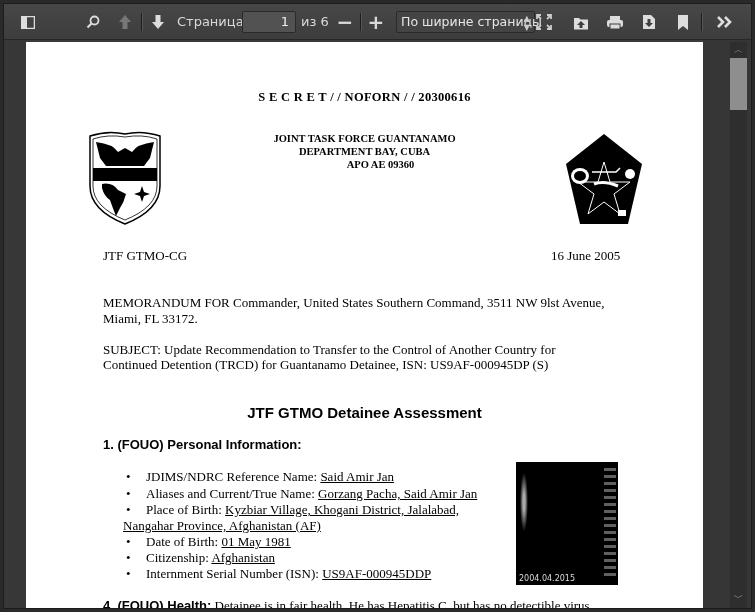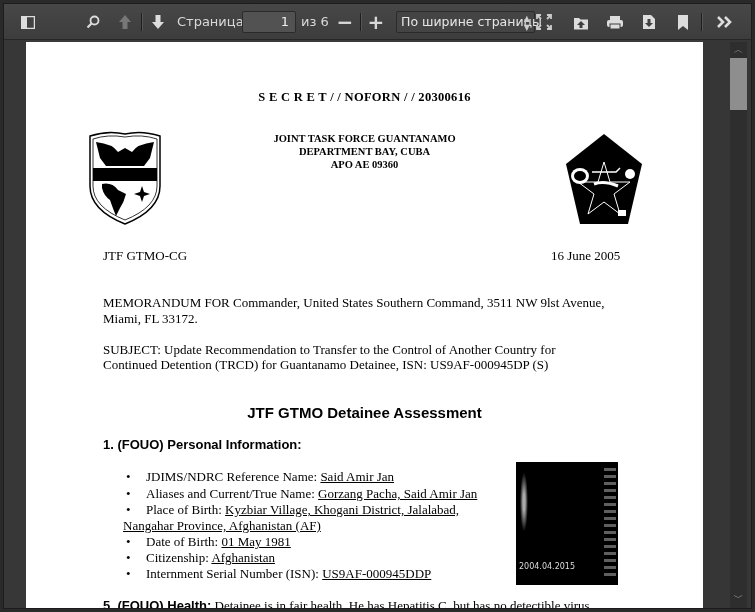--- a/index.html
+++ b/index.html
@@ -116,21 +116,21 @@
         </svg>
     </div>
   </div>
 
   <div class="viewer">
     <div class="shadow-l"></div>
     <div class="page">
       <div class="center secret">S E C R E T / / NOFORN / / 20300616</div>
       <div class="center sub" style="top:91px;">JOINT TASK FORCE GUANTANAMO</div>
       <div class="center sub" style="top:104px;">DEPARTMENT BAY, CUBA</div>
-      <div class="center sub" style="top:117px;">APO AE 09360</div>
+      <div class="center sub" style="top:117px;padding-left:16px;">APO AE 09360</div>
 
       <svg style="position:absolute;left:62px;top:88px;" width="74" height="96" viewBox="0 0 74 96">
         <path d="M2,6 Q20,0 37,4 Q54,0 72,6 L72,56 Q72,80 37,94 Q2,80 2,56 Z" fill="#fff" stroke="#000" stroke-width="1.5"></path>
         <path d="M5,9 Q20,4 37,7 Q54,4 69,9 L69,56 Q69,77 37,90 Q5,77 5,56 Z" fill="none" stroke="#000" stroke-width="0.8"></path>
         <path d="M8,12 Q25,14 30,22 L37,18 L44,22 Q49,14 66,12 L62,28 L56,36 L18,36 L12,28 Z" fill="#000"></path>
         <rect x="5" y="38" width="64" height="13" fill="#000"></rect>
         <path d="M14,54 Q24,52 30,60 L38,64 Q36,72 32,78 L28,86 Q24,76 22,70 Q16,66 14,58 Z" fill="#000"></path>
         <polygon points="54,56 56,62 62,64 56,66 54,72 52,66 46,64 52,62" fill="#000"></polygon>
       </svg>
 
@@ -161,24 +161,24 @@
       <div class="bullet" style="left:100px;top:444px;"><span class="dot">•</span><span>Aliases and Current/True Name:  </span><span class="u">Gorzang Pacha, Said Amir Jan</span></div>
       <div class="bullet" style="left:100px;top:460px;"><span class="dot">•</span><span>Place of Birth:  </span><span class="u">Kyzbiar Village, Khogani District, Jalalabad,</span></div>
       <div class="bullet u" style="left:97px;top:476px;">Nangahar Province, Afghanistan (AF)</div>
       <div class="bullet" style="left:100px;top:492px;"><span class="dot">•</span><span>Date of Birth: </span><span class="u">01 May 1981</span></div>
       <div class="bullet" style="left:100px;top:508px;"><span class="dot">•</span><span>Citizenship:  </span><span class="u">Afghanistan</span></div>
       <div class="bullet" style="left:100px;top:524px;"><span class="dot">•</span><span>Internment Serial Number (ISN):  </span><span class="u">US9AF-000945DDP</span></div>
 
       <div class="photo">
         <div style="position:absolute;left:4px;top:10px;width:8px;height:60px;background:radial-gradient(#aaa 20%,transparent 70%);"></div>
         <div style="position:absolute;right:2px;top:6px;width:12px;height:110px;background:repeating-linear-gradient(#888 0 3px,#000 3px 7px);opacity:0.7;"></div>
-        <div style="position:absolute;left:3px;bottom:14px;font-size:8px;color:#ddd;font-family:'DejaVu Sans',sans-serif;">2004.04.2015</div>
+        <div style="position:absolute;left:3px;bottom:2px;font-size:8px;color:#ddd;font-family:'DejaVu Sans',sans-serif;">2004.04.2015</div>
       </div>
 
-      <div class="txt" style="left:77px;top:556px;"><span class="h-sans">5.  (FOUO) Health:</span><span>  Detainee is in fair health. He has Hepatitis C, but has no detectible virus</span></div>
+      <div class="txt" style="left:77px;top:556px;"><span class="h-sans">4.  (FOUO) Health:</span><span>  Detainee is in fair health. He has Hepatitis C, but has no detectible virus</span></div>
     </div>
 
     <div class="scroll-gutter"></div>
     <div class="scroll-track"></div>
     <div class="scroll-up"><span>︿</span></div>
     <div class="scroll-thumb"></div>
     <div class="scroll-down"><span>﹀</span></div>
   </div>
 </div>
 

